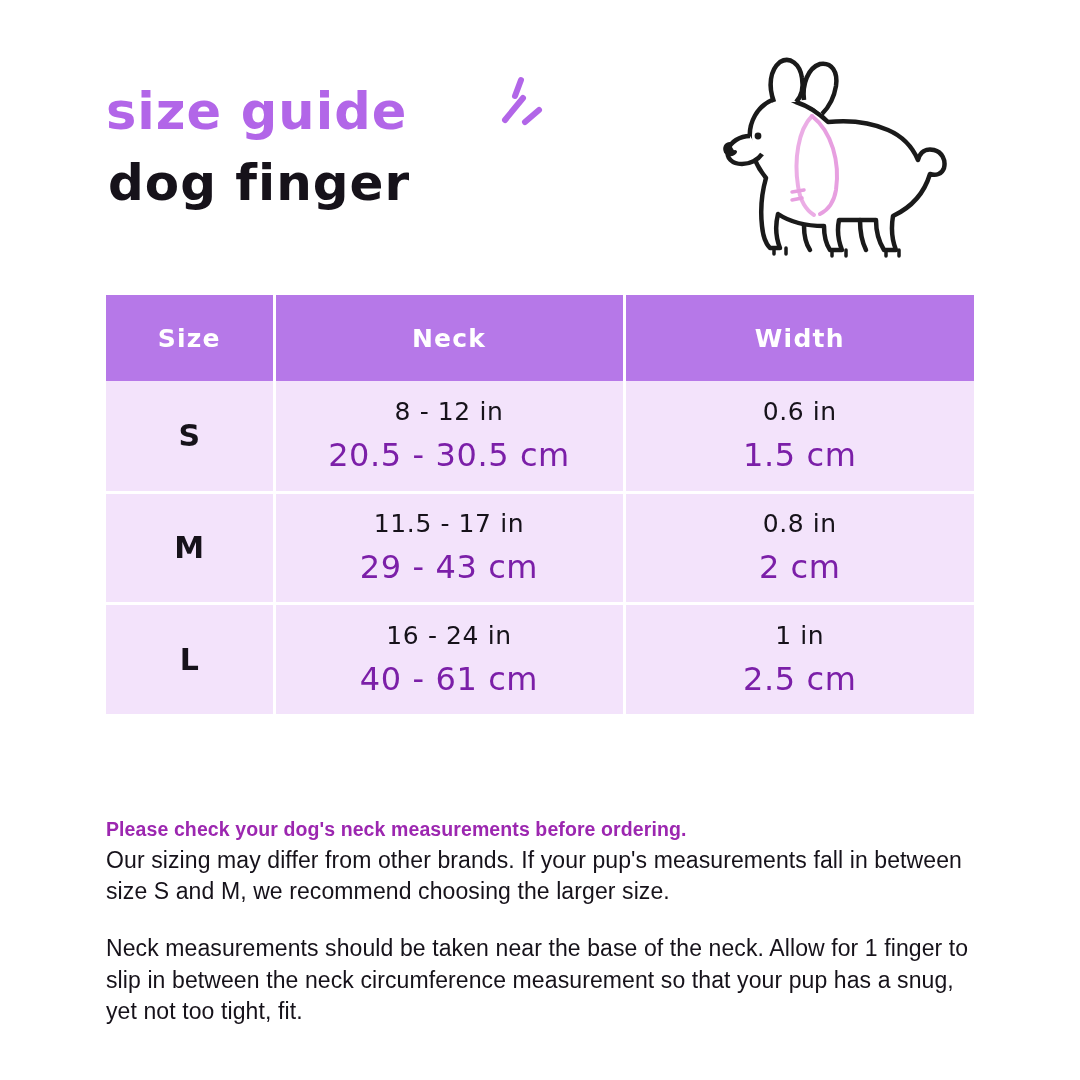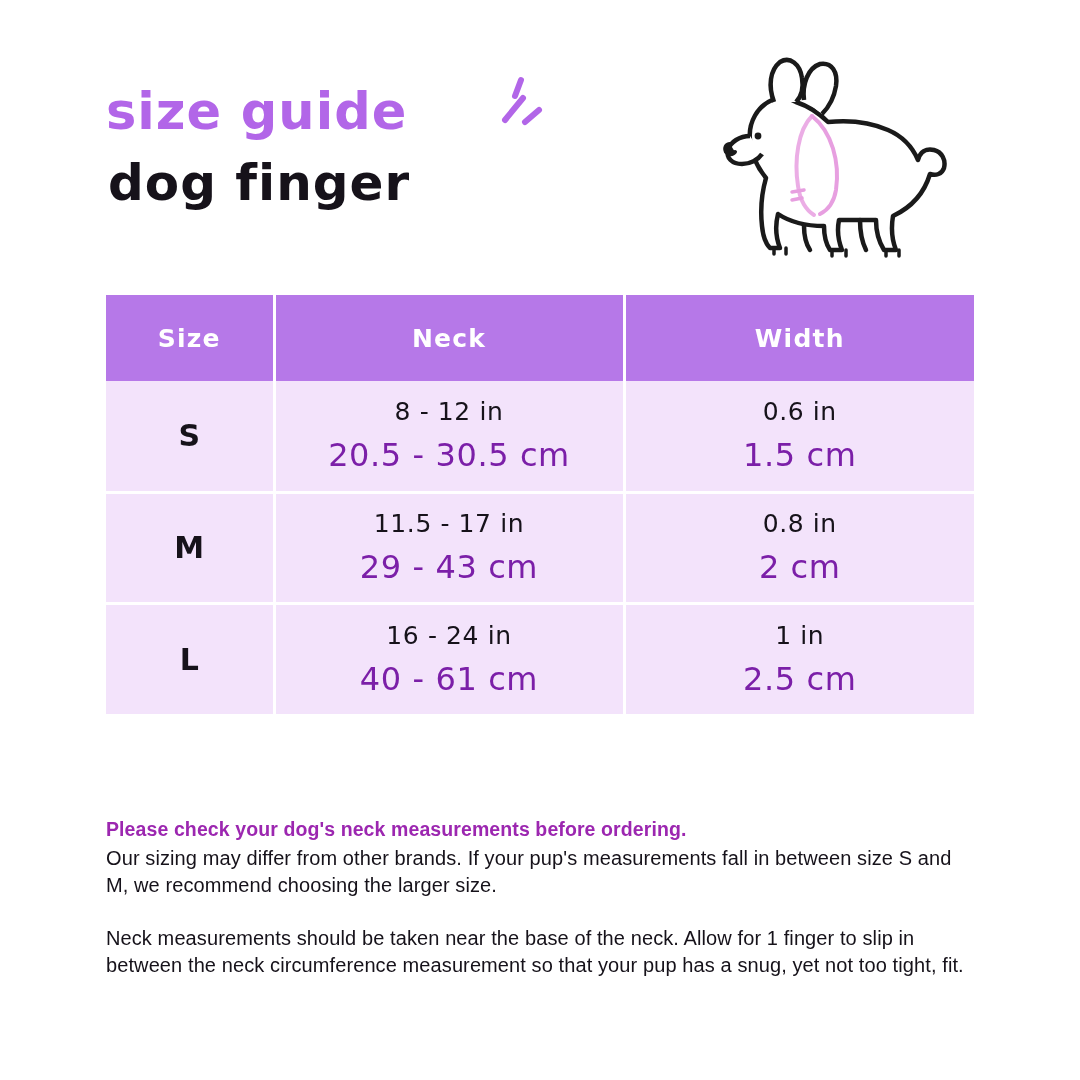--- a/index.html
+++ b/index.html
@@ -136,21 +136,21 @@
   }
   .note-highlight {
     font-size: 19.5px;
     color: #9c27b0;
     font-weight: 600;
     line-height: 1.38;
     margin: 0 0 2px 0;
     letter-spacing: 0.1px;
   }
   .note-body {
-    font-size: 20px;
+    font-size: 23px;
     color: #16121a;
     line-height: 1.36;
     margin: 0;
     letter-spacing: 0.1px;
   }
   .note-gap { height: 26px; }
 </style>
 </head>
 <body>
 

